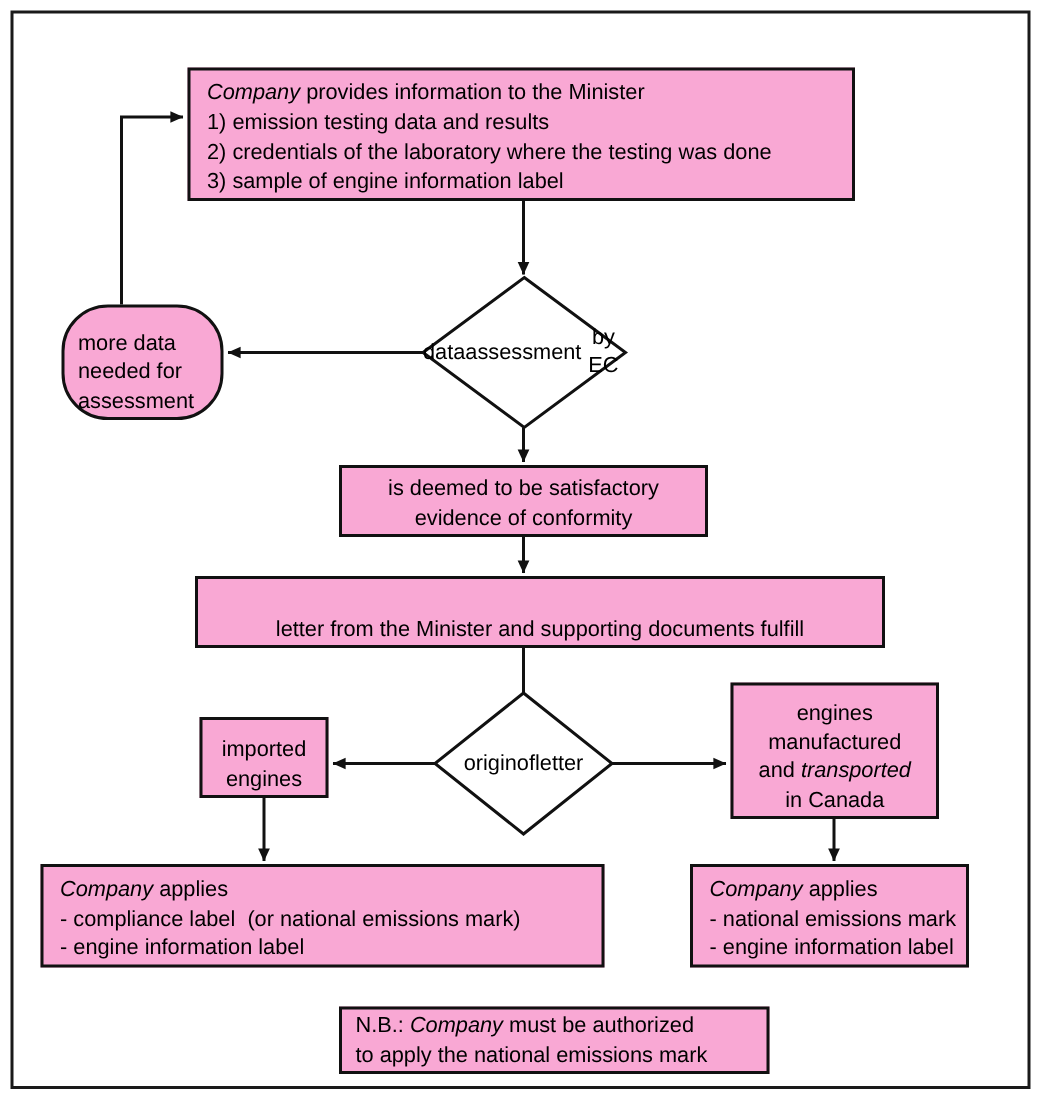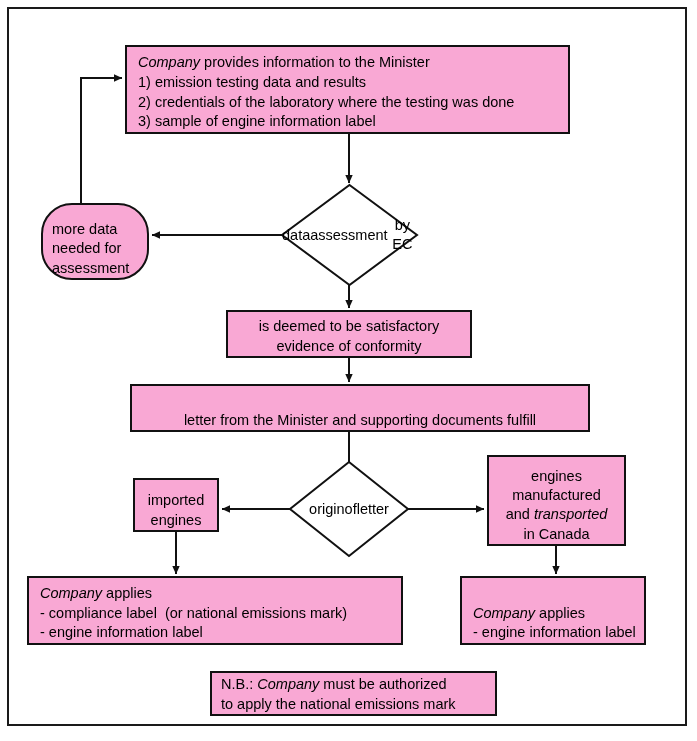--- a/index.html
+++ b/index.html
@@ -30,21 +30,21 @@
 
   
   #box-top        {left:125px; top:45px;  width:445px; height:89px;  padding-left:11px;}
   #box-moredata   {left:41px;  top:203px; width:108px; height:77px;border-radius:31px;}
   #box-evidence   {left:226px; top:310px; width:246px; height:48px;}
   #box-letter     {left:130px; top:384px; width:460px; height:48px;}
   #box-imported   {left:133px; top:478px; width:86px;  height:54px;}
   #box-canada     {left:487px; top:455px; width:139px; height:91px;}
   #box-applyleft  {left:27px;  top:576px; width:376px; height:69px;  padding-left:11px;}
   #box-applyright {left:460px; top:576px; width:186px; height:69px;  padding-left:11px;}
-  #box-nb         {left:210px; top:671px; width:287px; height:45px;}
+  #box-nb         {left:226px; top:671px; width:287px; height:45px;}
 
   #dia-assess{left:282px; top:185px; width:135px; height:100px;}
   #dia-origin{left:290px; top:462px; width:118px; height:94px;}
 
   #box-top .ln,#box-applyleft .ln,#box-applyright .ln{line-height:1.36;}
   #box-nb{font-size:14.5px;}
 </style>
 </head>
 <body>
 
@@ -137,19 +137,20 @@
 </div>
 
 <div class="node left" id="box-applyleft">
   <div class="ln"><span class="it">Company</span><span> applies</span></div>
   <div class="ln">- compliance label  (or national emissions mark)</div>
   <div class="ln">- engine information label</div>
 </div>
 
 <div class="node left" id="box-applyright">
   <div class="ln"><span class="it">Company</span><span> applies</span></div>
+  <div class="ln">- national emissions mark</div>
   <div class="ln">- engine information label</div>
 </div>
 
 <div class="node left" id="box-nb">
   <div class="ln"><span>N.B.: </span><span class="it">Company</span><span> must be authorized</span></div>
   <div class="ln">to apply the national emissions mark</div>
 </div>
 
 </body></html>

